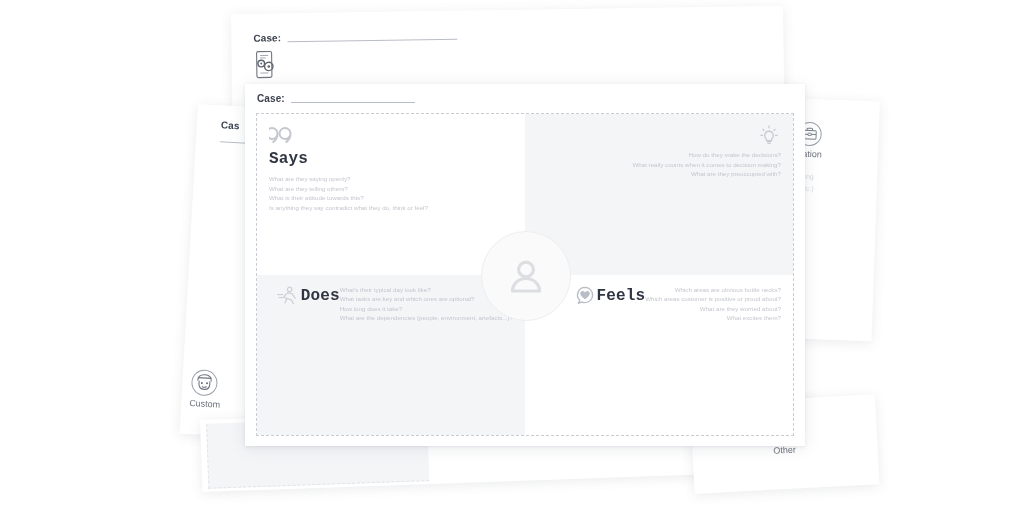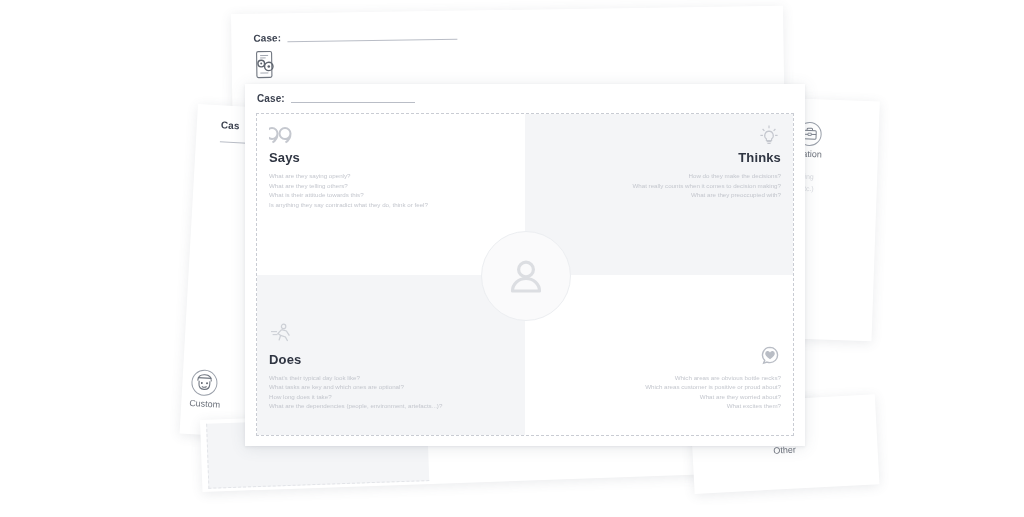--- a/index.html
+++ b/index.html
@@ -131,38 +131,38 @@
 
   .quad-icon {
     color: #b6bac2;
     line-height: 1;
     height: 24px;
     margin-bottom: 2px;
   }
   .quad.tr .quad-icon, .quad.br .quad-icon { text-align: right; }
 
   .quad-title {
-    font-size: 13px;
+    font-size: 16px;
     font-weight: bold;
     color: #2f3542;
     margin: 2px 0 6px 0;
     letter-spacing: 0.15px;
+    font-family: Liberation Mono, monospace;
   }
 
   .quad-lines { line-height: 9.6px; }
   .quad-line {
     font-size: 6.2px;
     color: #c3c6cd;
     white-space: nowrap;
   }
 
   
   .quad.bl, .quad.br {
     display: flex;
-    flex-direction: column;
     justify-content: flex-end;
     padding-bottom: 24px;
   }
   .quad.bl .quad-icon, .quad.br .quad-icon { margin-bottom: 4px; }
 
   
   #avatar {
     position: absolute;
     left: 50%; top: 50%;
     width: 88px; height: 88px;
@@ -293,21 +293,20 @@
             <path d="M12 7.2 a4.3 4.3 0 0 1 2.6 7.7 v1.6 h-5.2 v-1.6 A4.3 4.3 0 0 1 12 7.2 Z" fill="none" stroke="#c5c8cf" stroke-width="1.2"></path>
             <line x1="9.6" y1="17.6" x2="14.4" y2="17.6" stroke="#c5c8cf" stroke-width="1.2"></line>
             <line x1="10.4" y1="19.4" x2="13.6" y2="19.4" stroke="#c5c8cf" stroke-width="1.2"></line>
             <line x1="12" y1="1.6" x2="12" y2="4.2" stroke="#c5c8cf" stroke-width="1.2"></line>
             <line x1="3.4" y1="11.4" x2="5.9" y2="11.4" stroke="#c5c8cf" stroke-width="1.2"></line>
             <line x1="18.1" y1="11.4" x2="20.6" y2="11.4" stroke="#c5c8cf" stroke-width="1.2"></line>
             <line x1="5.6" y1="5" x2="7.4" y2="6.8" stroke="#c5c8cf" stroke-width="1.2"></line>
             <line x1="16.6" y1="6.8" x2="18.4" y2="5" stroke="#c5c8cf" stroke-width="1.2"></line>
           </svg>
         </div>
-        <div class="quad-title">Thinks</div>
         <div class="quad-lines">
           <div class="quad-line">How do they make the decisions?</div>
           <div class="quad-line">What really counts when it comes to decision making?</div>
           <div class="quad-line">What are they preoccupied with?</div>
         </div>
       </div>
 
       <div class="quad bl shade">
         <div class="quad-icon">
           <svg width="26" height="22" viewBox="0 0 26 22">
@@ -328,20 +327,21 @@
         </div>
       </div>
 
       <div class="quad br plain">
         <div class="quad-icon">
           <svg width="22" height="22" viewBox="0 0 22 22" style="margin-left:auto;">
             <path d="M11 2.4 a7.6 7.6 0 0 1 0 15.2 a8.6 8.6 0 0 1 -3 -0.5 l-3.4 1.1 l1.1 -2.9 A7.6 7.6 0 0 1 11 2.4 Z" fill="none" stroke="#b9bdc5" stroke-width="1.4"></path>
             <path d="M11 14.2 C7.4 11.6 6.2 10.1 6.2 8.5 a2.5 2.5 0 0 1 4.8 -0.9 a2.5 2.5 0 0 1 4.8 0.9 c0 1.6 -1.2 3.1 -4.8 5.7 Z" fill="#b9bdc5"></path>
           </svg>
         </div>
+        <div class="quad-title">Feels</div>
         <div class="quad-lines">
           <div class="quad-line">Which areas are obvious bottle necks?</div>
           <div class="quad-line">Which areas customer is positive or proud about?</div>
           <div class="quad-line">What are they worried about?</div>
           <div class="quad-line">What excites them?</div>
         </div>
       </div>
 
       <div id="avatar">
         <svg width="46" height="46" viewBox="0 0 46 46">

